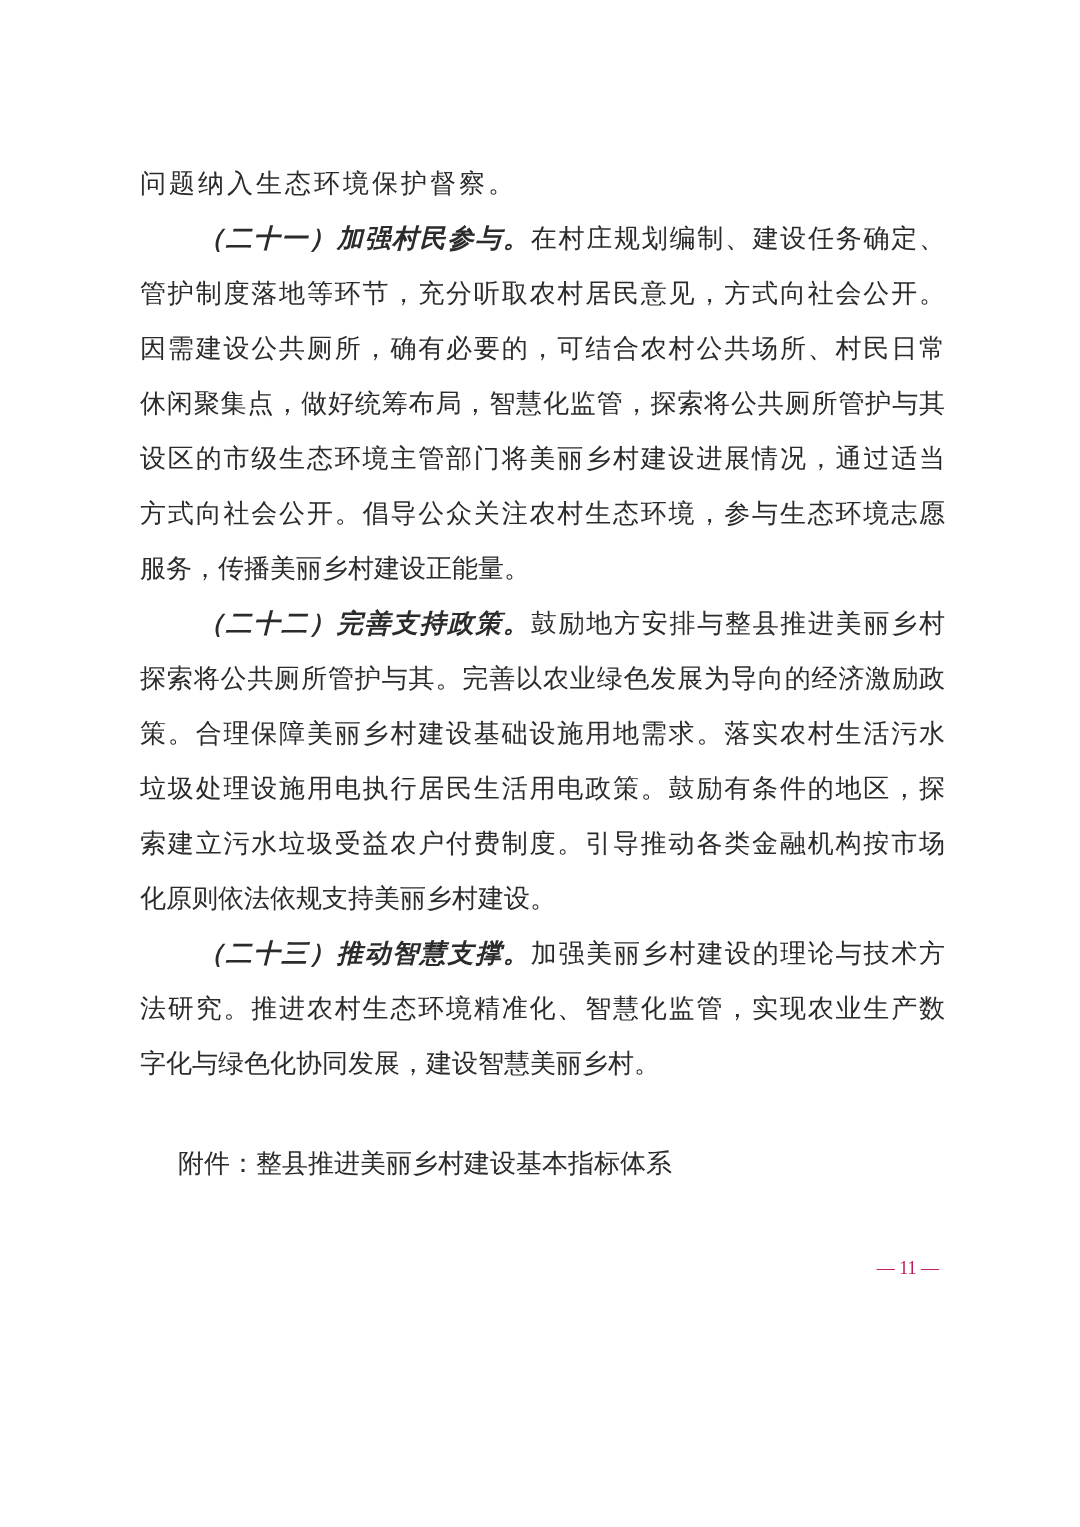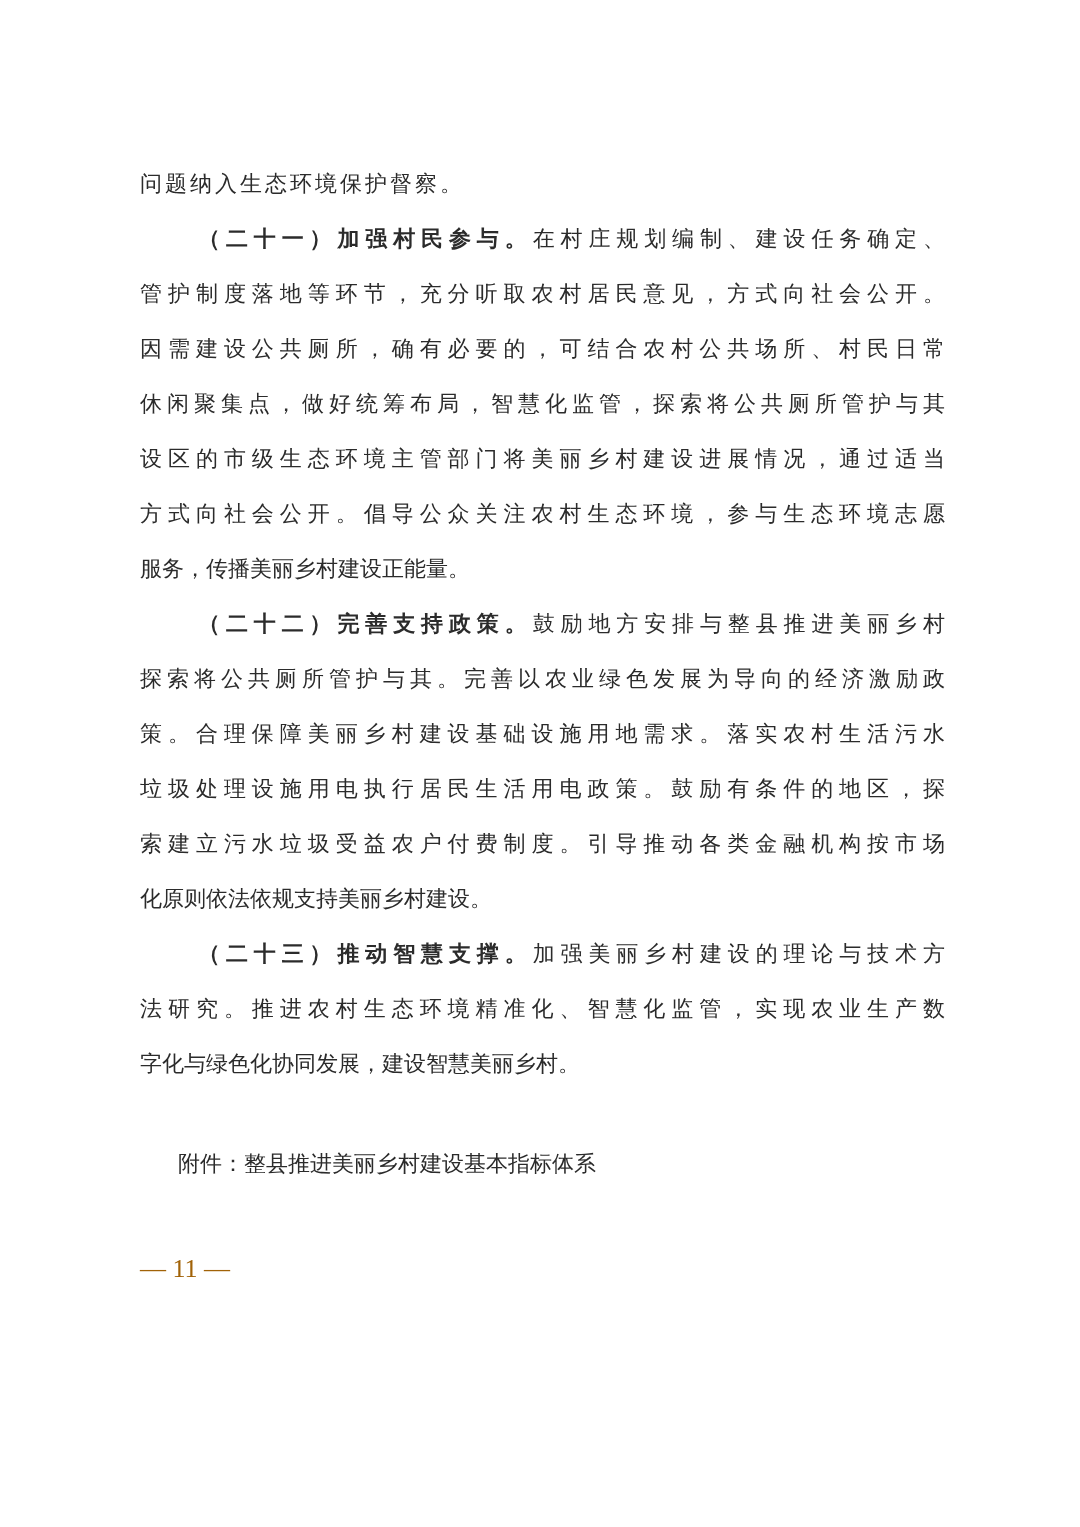--- a/index.html
+++ b/index.html
@@ -7,32 +7,32 @@
     position:relative;
     width:1080px;height:1527px;
     background:#ffffff;
     overflow:hidden;
     font-family:"Liberation Serif","DejaVu Serif",serif;
     color:#2b2b2b;
   }
   .content{padding:156px 135px 0 140px;}
   .line{
     height:55px;line-height:55px;
-    font-size:22px;
+    font-size:26px;
     white-space:normal;
   }
   .j{text-align:justify;text-align-last:justify;}
   .ind{text-indent:58px;}
   .wide{letter-spacing:3px;}
-  .b{font-weight:700;}
+  .b{font-weight:700;font-style:italic;}
   .attach{margin-top:45px;text-indent:38px;}
   .footer{
     margin-top:50px;height:55px;line-height:55px;
-    padding-right:6px;
-    font-size:26px;color:#a16207;
+    text-align:right;padding-right:6px;
+    font-size:18px;color:#be185d;
   }
 </style>
 </head>
 <body>
 
 <div class="page">
   <div class="content">
 
     <div class="line wide">
       <span>问题纳入生态环境保护督察。</span>

